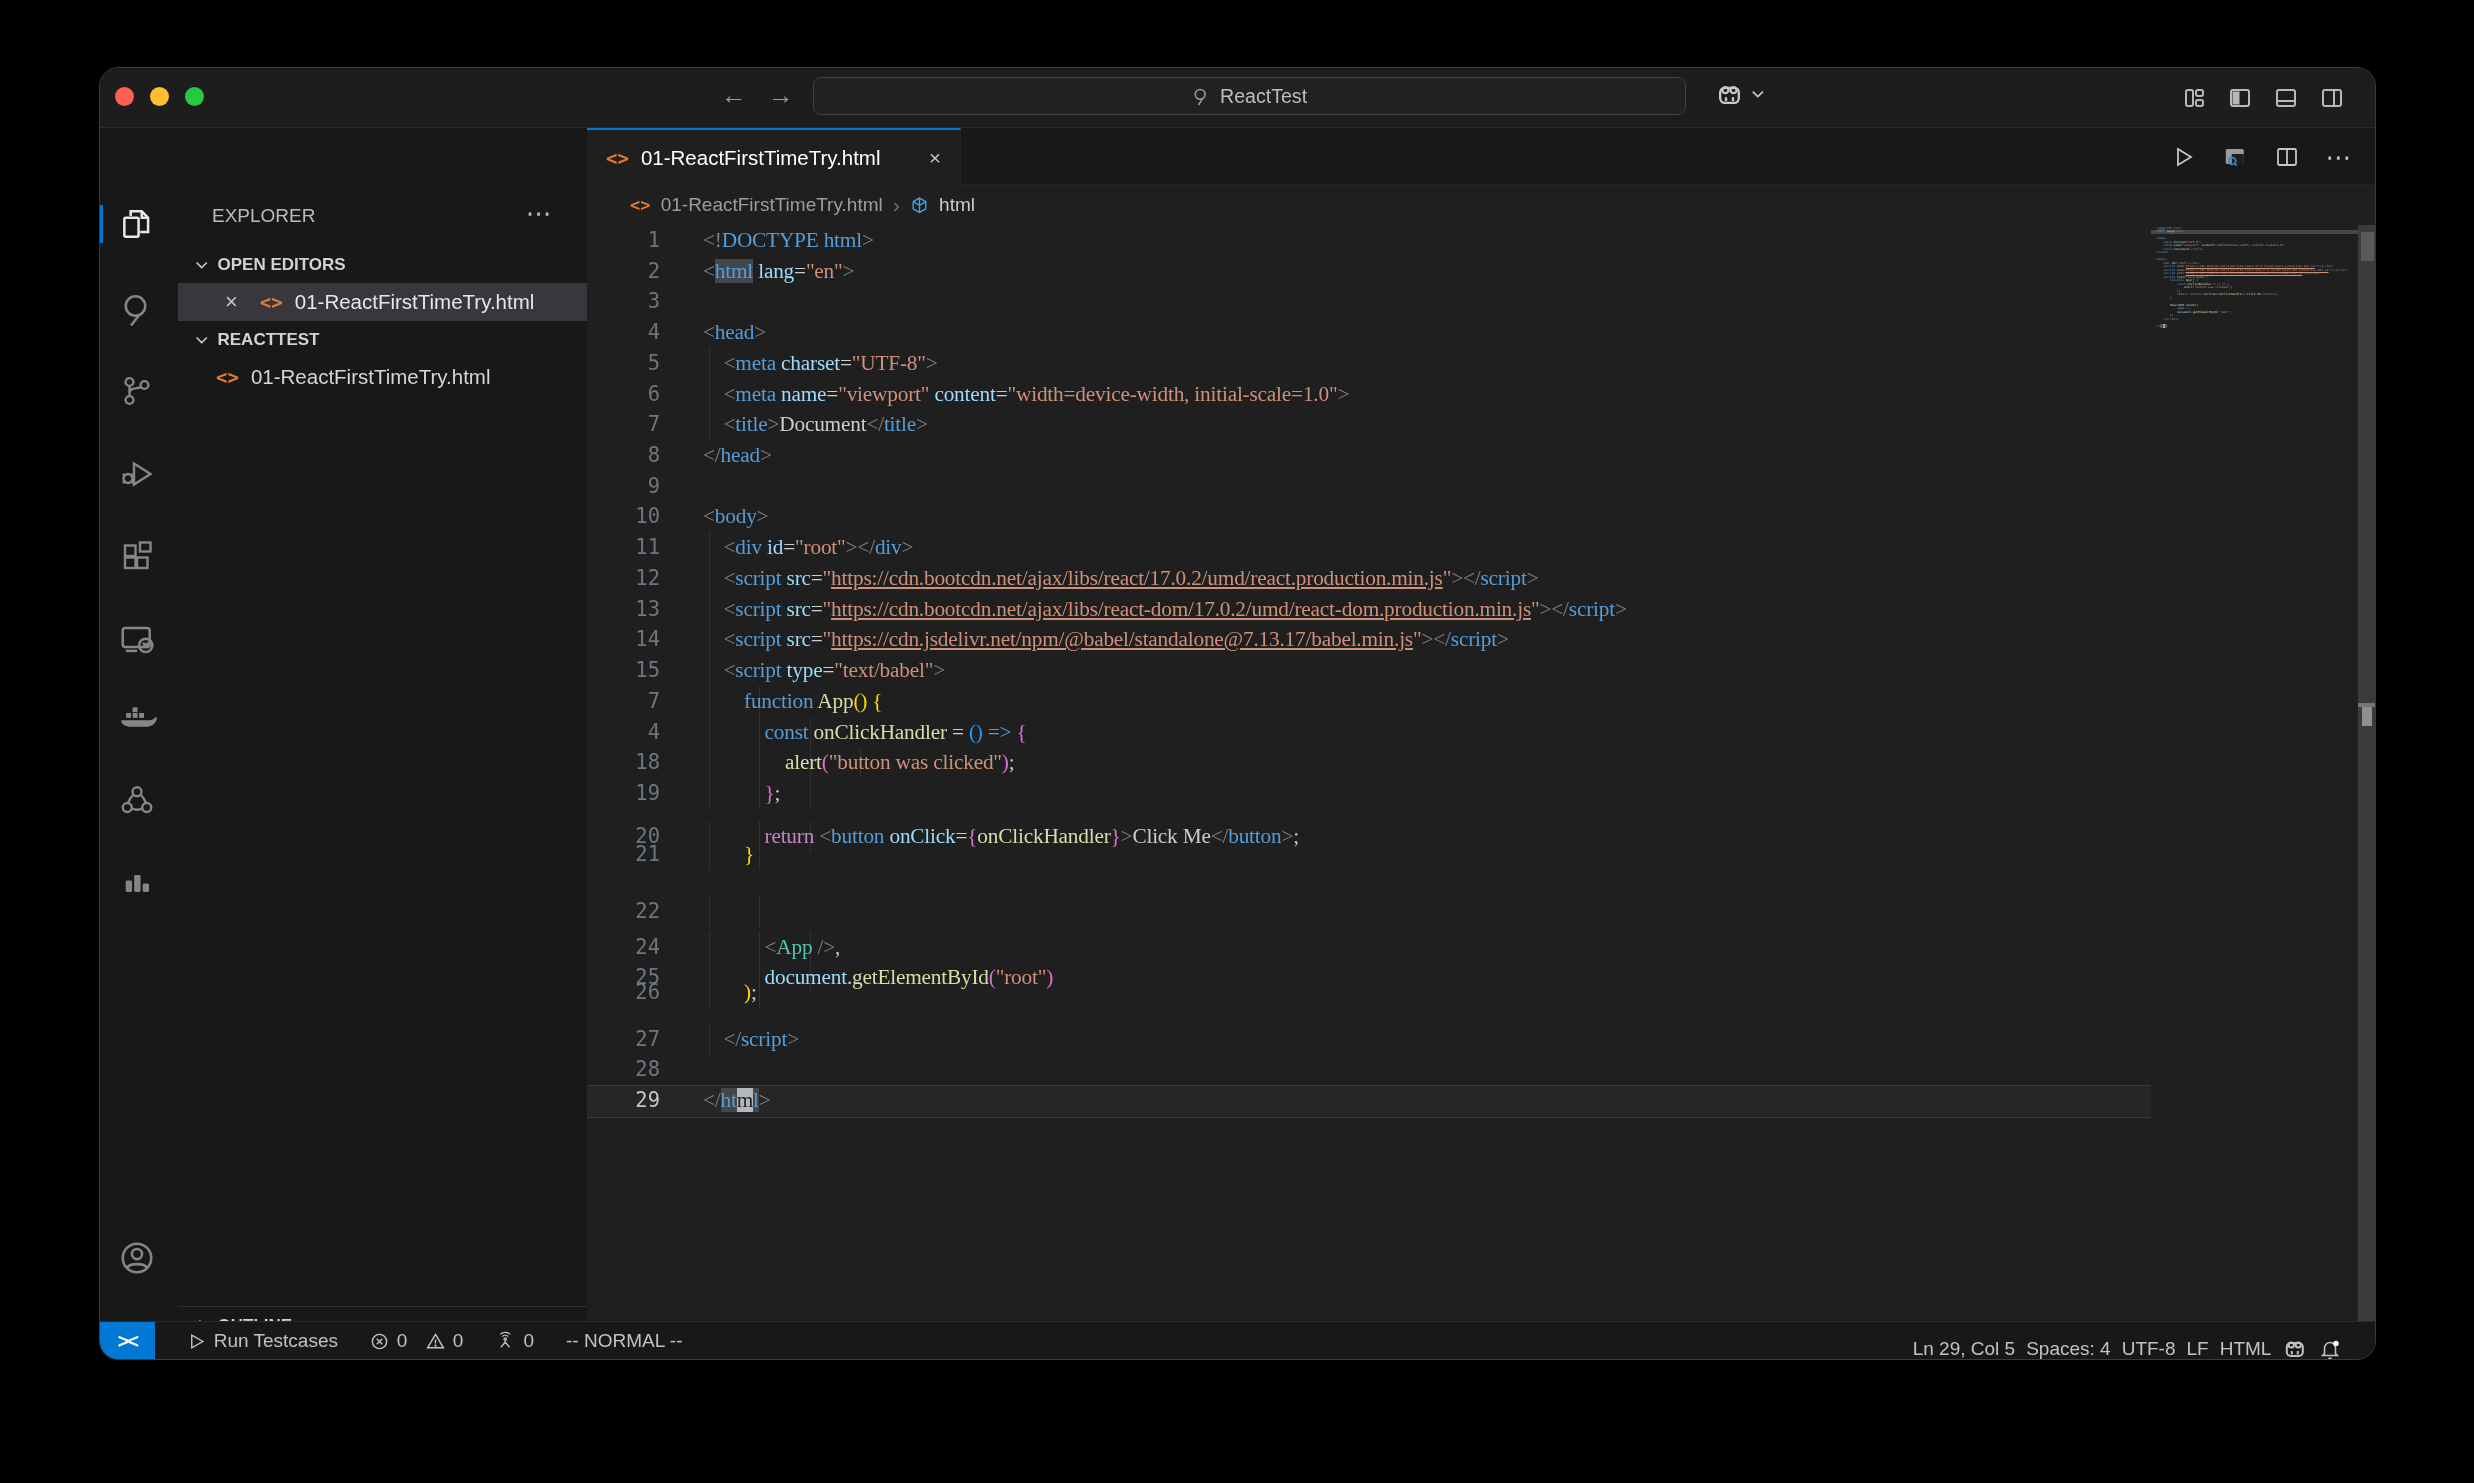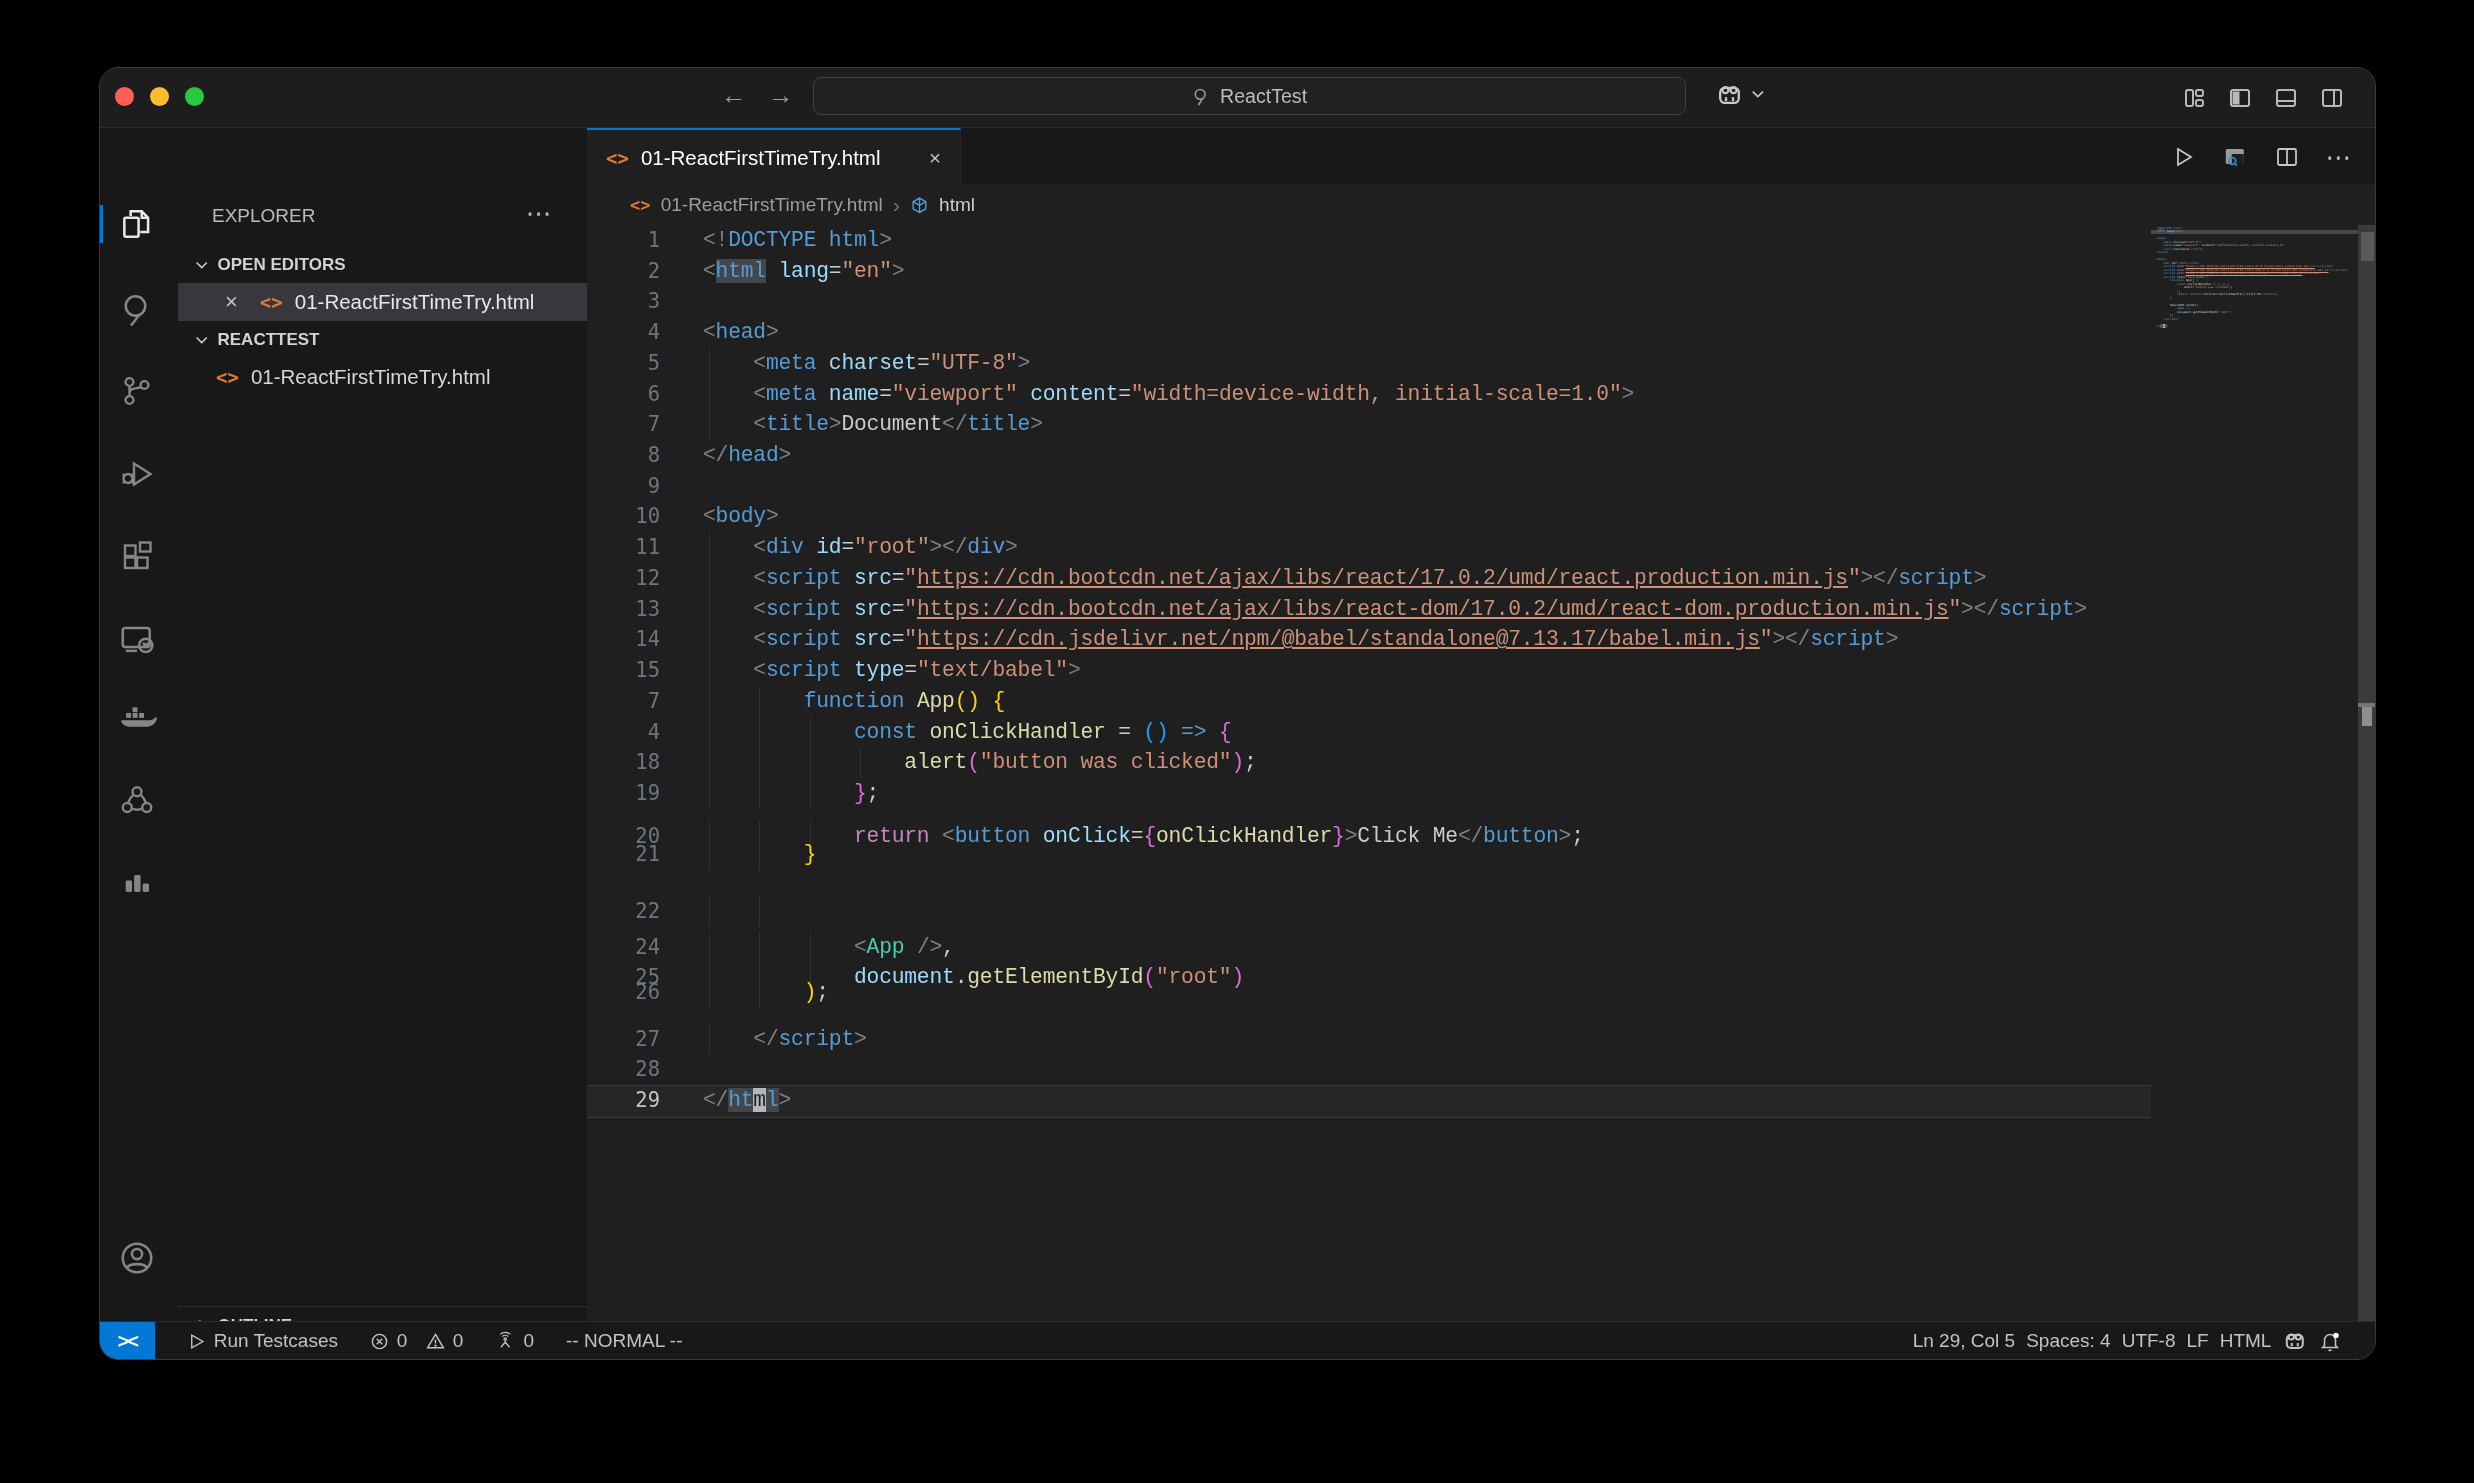--- a/index.html
+++ b/index.html
@@ -48,21 +48,21 @@
                 gap:10.2px; padding-left:43px; font-size:19px; color:#9d9d9d; }
   .bc-sep { color:#767676; font-size:20.5px; }
   .bc-sym { color:#cccccc; }
   
   .code-region { position:absolute; left:0; top:97px; width:100%; height:1098px; overflow:hidden; }
   .code-line { position:absolute; left:0; width:100%; height:31px; }
   .code-line .ln { position:absolute; left:0; top:0; width:73px; height:31px; line-height:31px;
                    text-align:right; color:#6e7681; font-family:"DejaVu Sans Mono", monospace; font-size:20.5px; }
   .code-line .ln-cur { color:#c6c6c6; }
   .code-line .lt { position:absolute; left:116px; top:0; height:31px; line-height:31px; white-space:pre;
-                   font-family:Liberation Mono, monospace; font-size:21.3px; letter-spacing:-0.2px; }
+                   font-family:Liberation Serif, serif; font-size:21.3px; letter-spacing:-0.2px; }
   .guide { position:absolute; top:0; width:0.9px; height:31px; background:#313131; }
   .code-line.cur::before { content:''; position:absolute; left:0; top:0; width:1564px; height:31px;
         background:rgba(255,255,255,0.035); border-top:0.9px solid #3a3a3a; border-bottom:0.9px solid #3a3a3a; }
   .tok-p{color:#808080} .tok-tag{color:#569cd6} .tok-attr{color:#9cdcfe} .tok-str{color:#ce9178}
   .tok-plain{color:#cccccc} .tok-eq{color:#cccccc} .tok-kw{color:#569cd6} .tok-ctrl{color:#c586c0}
   .tok-fn{color:#dcdcaa} .tok-comp{color:#4ec9b0} .tok-var{color:#9cdcfe}
   .tok-b1{color:#ffd700} .tok-b2{color:#da70d6} .tok-b3{color:#179fff}
   .tok-link{color:#ce9178; text-decoration:underline;}
   .tok-taghl{color:#569cd6; background:#43474b;}
   .tok-cursor{color:#1f1f1f; background:#b4b8bd;}
@@ -72,21 +72,21 @@
              font-family:"DejaVu Sans Mono", monospace; padding-left:5.1px; }
   .mm-line.mm-hl { background:#45484c; }
   .scrollstrip { position:absolute; left:1771px; top:0; width:19px; height:1098px; background:#3b3b3e; }
   .ss-thumb { position:absolute; left:2.6px; top:6.8px; width:13.7px; height:29px; background:#5a5a5a; }
   .ss-tline { position:absolute; left:0; top:478px; width:19px; height:4.3px; background:#747474; }
   .ss-tstub { position:absolute; left:4.3px; top:482px; width:10.2px; height:19px; background:#8f8f8f; }
   
   .statusbar { position:absolute; left:0; bottom:0; width:100%; height:38px; background:#181818;
                border-top:0.9px solid #2b2b2b; color:#c2c2c2; font-size:19px; }
   .st-left { position:absolute; left:0; top:0; height:38px; display:flex; align-items:center; gap:32px; }
-  .st-right { position:absolute; right:34px; top:0; height:38px; display:flex; align-items:center; gap:11px; }
+  .st-right { position:absolute; right:34px; top:8px; height:38px; display:flex; align-items:center; gap:11px; }
   .st-item { display:flex; align-items:center; gap:7.7px; }
   .remote-block { width:55px; height:38px; background:#0078d4; color:#ffffff; display:flex;
                   align-items:center; justify-content:center; font-size:19.6px; font-weight:bold; letter-spacing:-1.7px; }
   svg { display:block; }
 </style>
 </head>
 <body>
 
 <div class="window">
 

